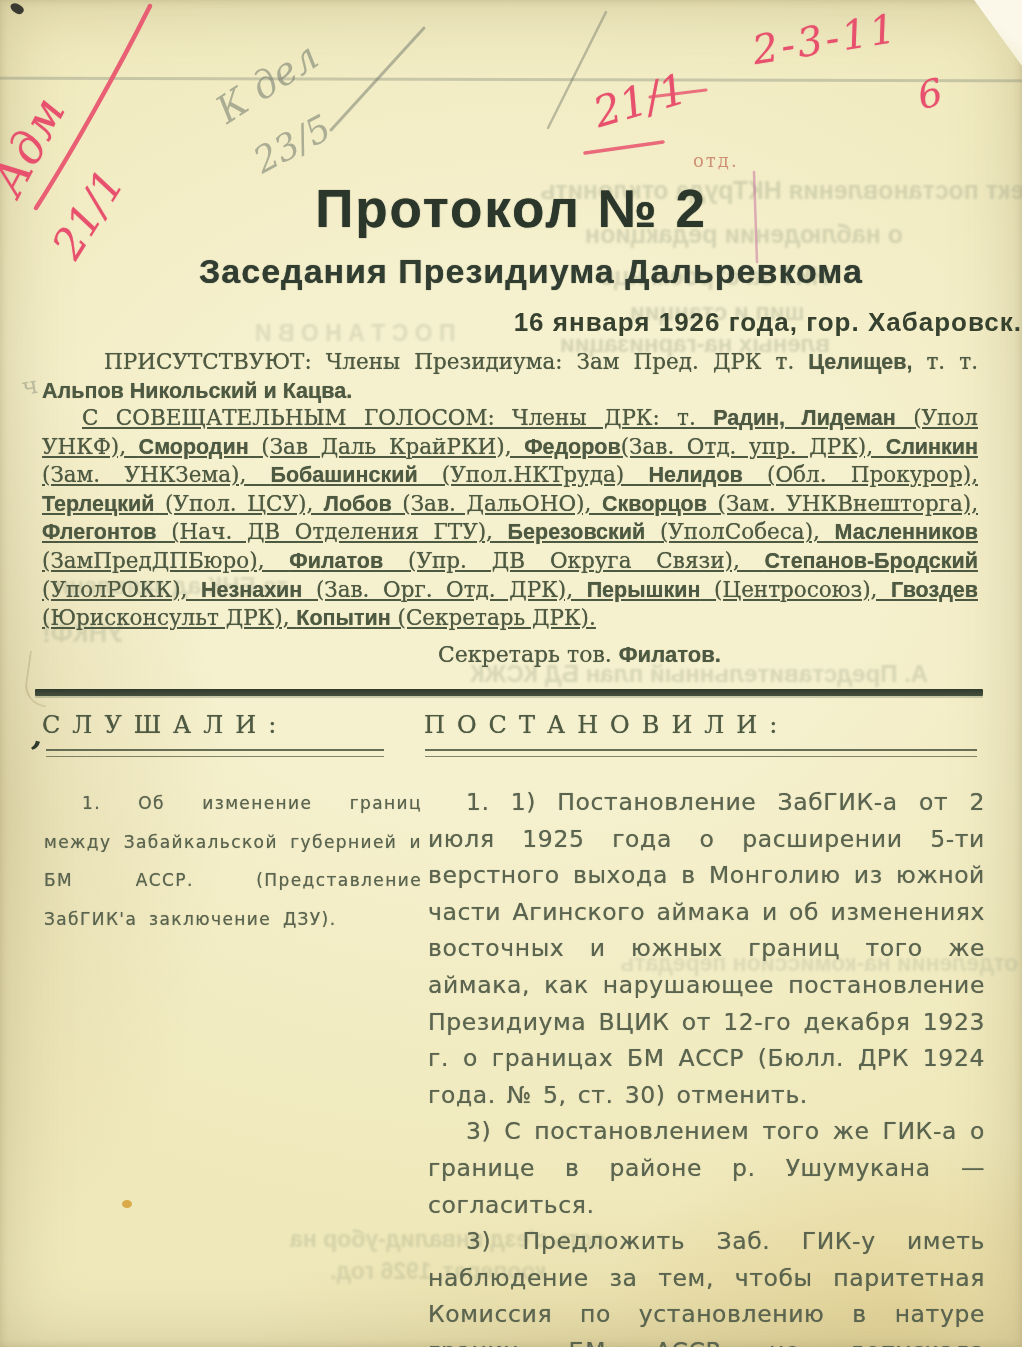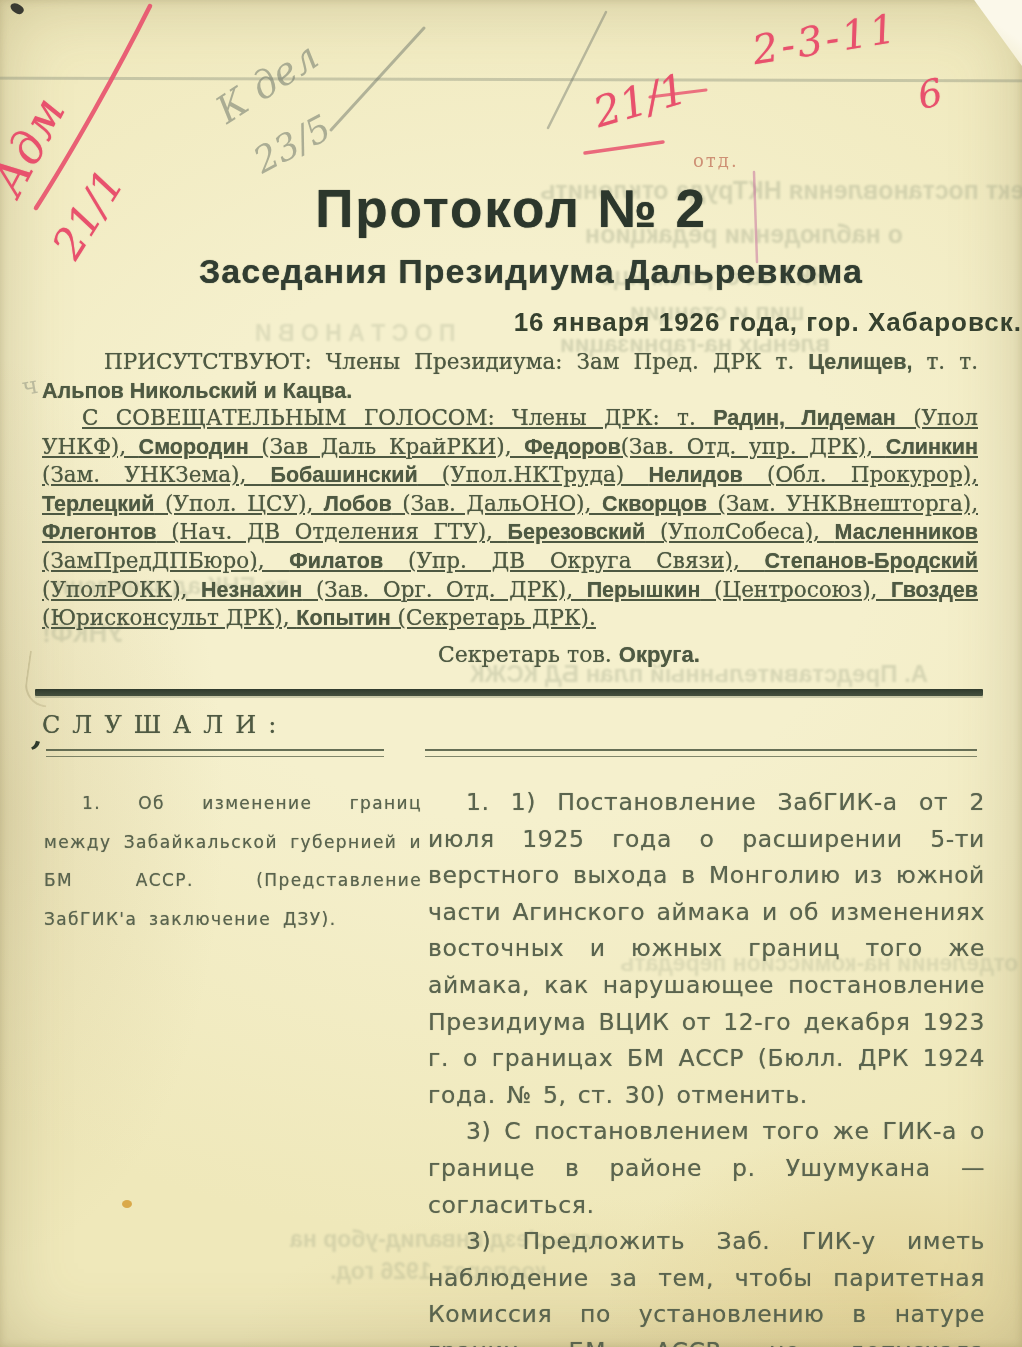--- a/index.html
+++ b/index.html
@@ -141,25 +141,26 @@
   <div class="abs margmark">ч</div>
   <div class="abs commamark">,</div>
 
   <div class="abs title">Протокол № 2</div>
   <div class="abs subtitle">Заседания Президиума Дальревкома</div>
   <div class="abs dateline">16 января 1926 года, гор. Хабаровск.</div>
 
   <div class="abs print para p-present"><span>ПРИСУТСТВУЮТ: Члены Президиума: Зам Пред. ДРК т. </span><span class="b">Целищев,</span><span> т. т. </span><span class="b">Альпов Никольский и Кацва.</span></div>
   <div class="abs print para p-advisory"><span>С СОВЕЩАТЕЛЬНЫМ ГОЛОСОМ: Члены ДРК: т. </span><span class="b">Радин, Лидеман</span><span> (Упол УНКФ), </span><span class="b">Смородин</span><span> (Зав Даль КрайРКИ), </span><span class="b">Федоров</span><span>(Зав. Отд. упр. ДРК), </span><span class="b">Слинкин</span><span> (Зам. УНКЗема), </span><span class="b">Бобашинский</span><span> (Упол.НКТруда) </span><span class="b">Нелидов</span><span> (Обл. Прокурор), </span><span class="b">Терлецкий</span><span> (Упол. ЦСУ), </span><span class="b">Лобов</span><span> (Зав. ДальОНО), </span><span class="b">Скворцов</span><span> (Зам. УНКВнешторга), </span><span class="b">Флегонтов</span><span> (Нач. ДВ Отделения ГТУ), </span><span class="b">Березовский</span><span> (УполСобеса), </span><span class="b">Масленников</span><span> (ЗамПредДПБюро), </span><span class="b">Филатов</span><span> (Упр. ДВ Округа Связи), </span><span class="b">Степанов-Бродский</span><span> (УполРОКК), </span><span class="b">Незнахин</span><span> (Зав. Орг. Отд. ДРК), </span><span class="b">Перышкин</span><span> (Центросоюз), </span><span class="b">Гвоздев</span><span> (Юрисконсульт ДРК), </span><span class="b">Копытин</span><span> (Секретарь ДРК).</span></div>
 
-  <div class="abs print official o-secr"><span>Секретарь тов. </span><span class="b">Округа.</span></div>
+  <div class="abs print official o-secr"><span>Секретарь тов. </span><span class="b">Филатов.</span></div>
 
   <div class="abs rule-thick"></div>
 
   <div class="abs print colhead ch-left">СЛУШАЛИ:</div>
+  <div class="abs print colhead ch-right">ПОСТАНОВИЛИ:</div>
   <div class="abs rule-dbl rd-left"></div>
   <div class="abs rule-dbl rd-right"></div>
 
   <div class="abs col col-left">
     <p>1. Об изменение границ между Забайкальской губернией и БМ АССР. (Представление ЗабГИК'а заключение ДЗУ).</p>
   </div>
 
   <div class="abs col col-right">
     <p>1. 1) Постановление ЗабГИК-а от 2 июля 1925 года о расширении 5-ти верстного выхода в Монголию из южной части Агинского аймака и об изменениях восточных и южных границ того же аймака, как нарушающее постановление Президиума ВЦИК от 12-го декабря 1923 г. о границах БМ АССР (Бюлл. ДРК 1924 года. № 5, ст. 30) отменить.</p>
     <p>3) С постановлением того же ГИК-а о границе в районе р. Ушумукана — согласиться.</p>

